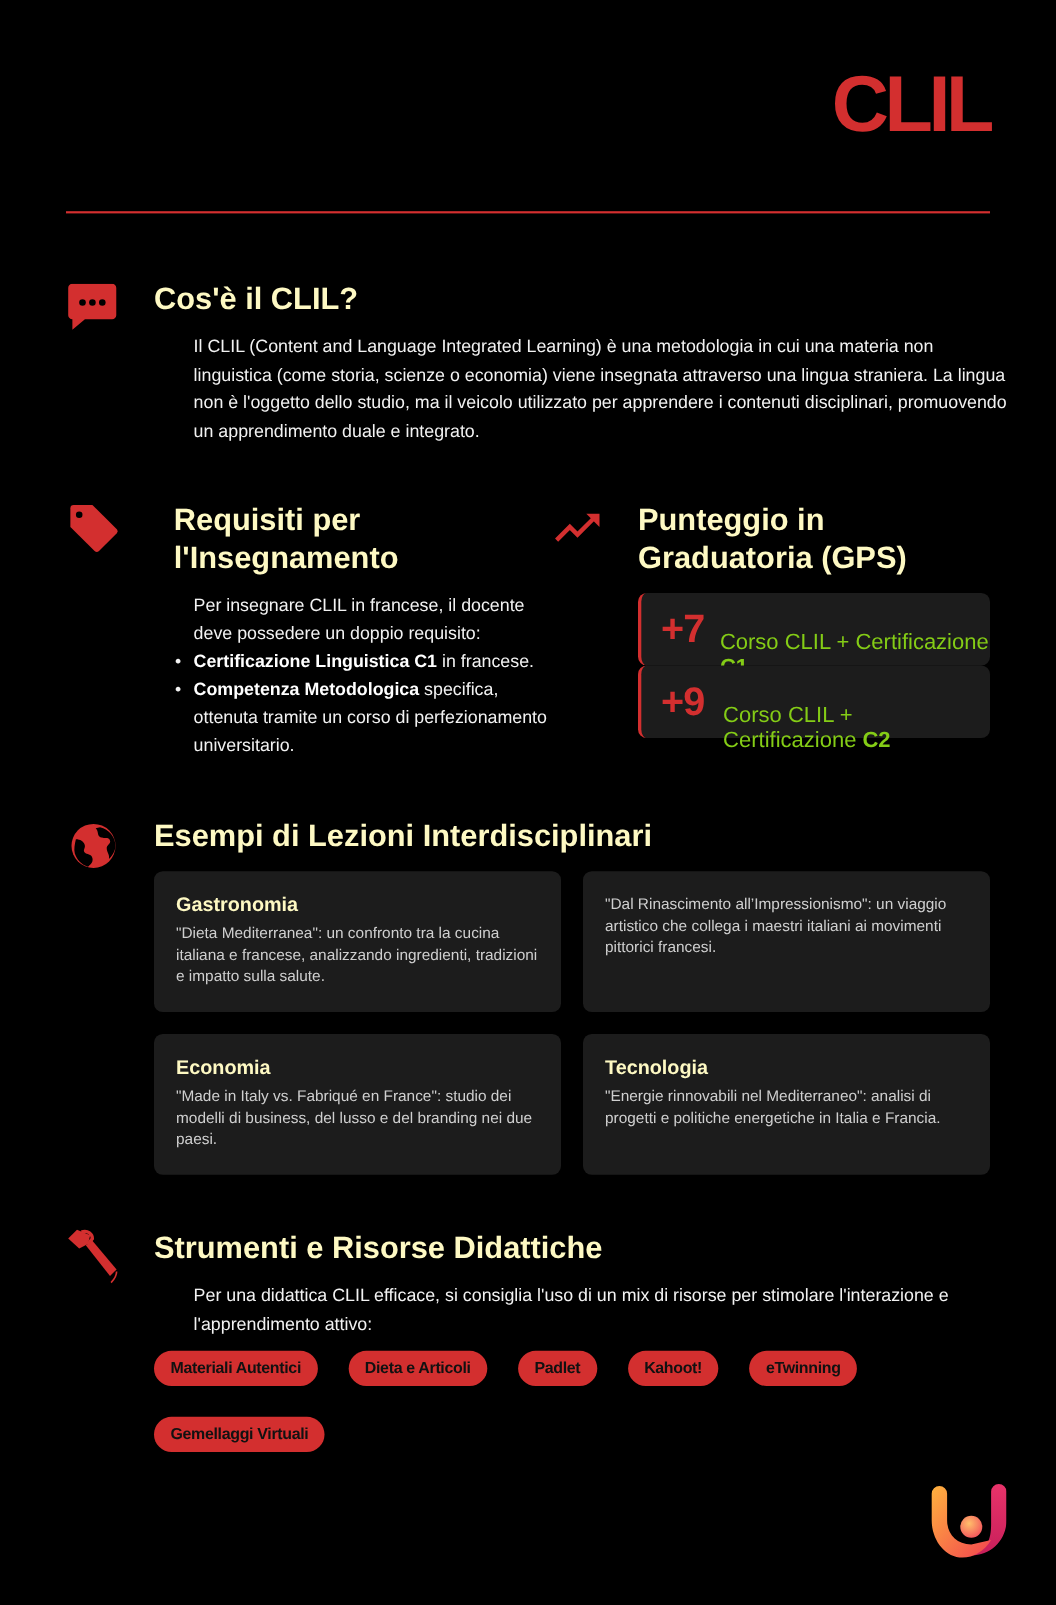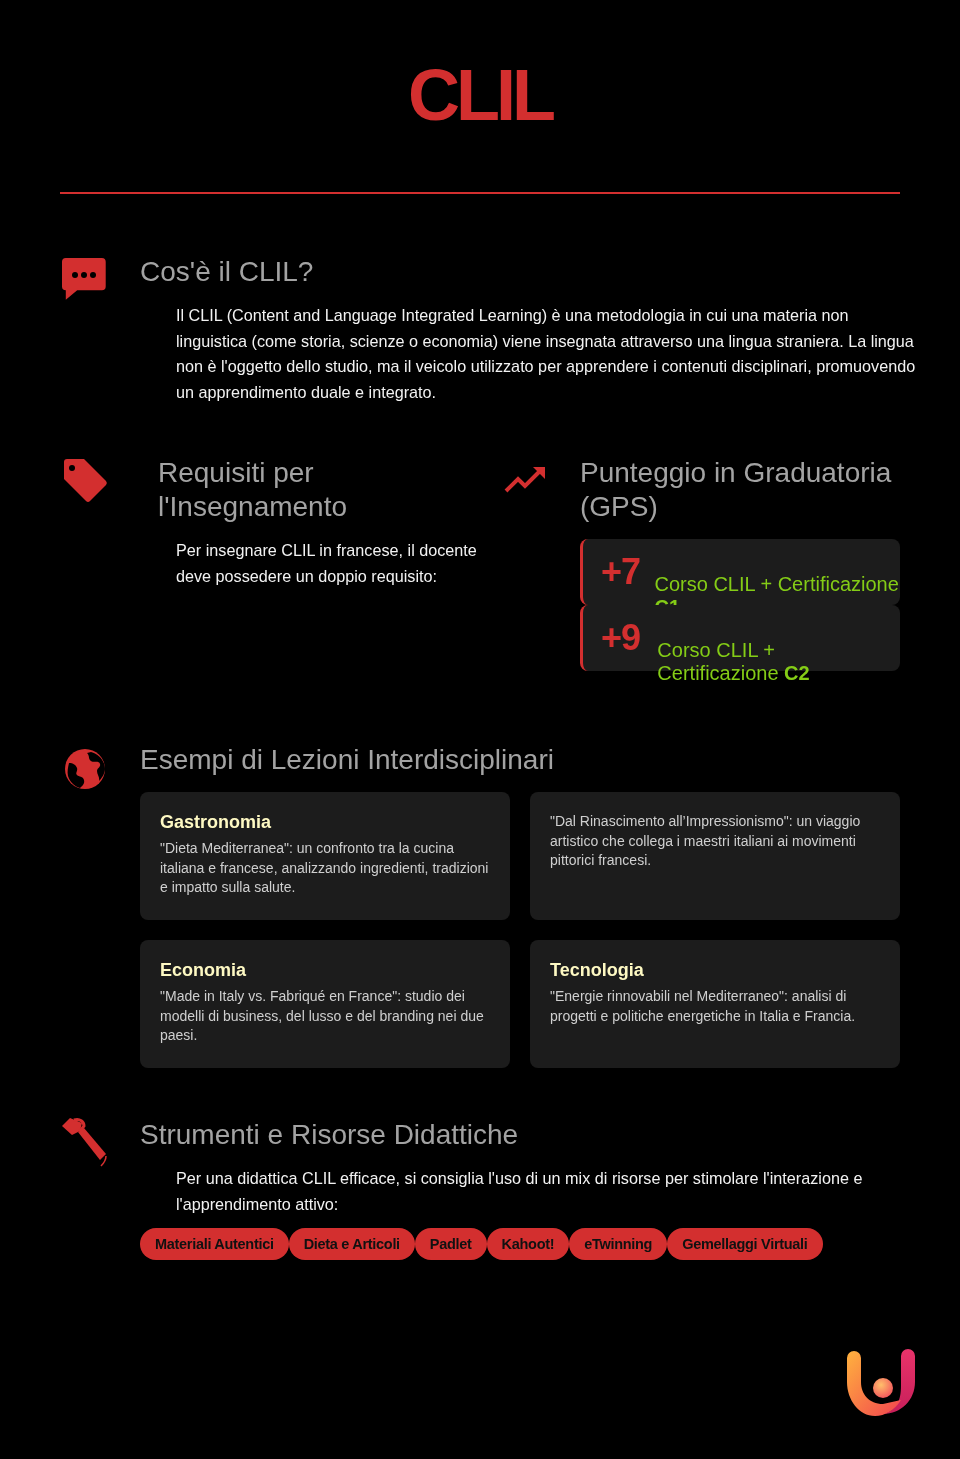--- a/index.html
+++ b/index.html
@@ -1,42 +1,42 @@
 <!DOCTYPE html>
 <html><head>
 <meta charset="utf-8">
 <style>
   * { box-sizing: border-box; margin: 0; padding: 0; }
   html, body { background: #000; }
   body {
     width: 960px; height: 1459px; position: relative; overflow: hidden;
     font-family: "Liberation Sans", "DejaVu Sans", sans-serif; color: #fff;
   }
-  .header { position: absolute; left: 60px; top: 0; width: 840px; height: 194px; text-align: center; border-bottom: 2px solid #d32f2f; }
+  .header { position: absolute; left: 60px; top: 0; width: 840px; height: 194px; text-align: right; border-bottom: 2px solid #d32f2f; }
   .title { position: absolute; top: 55px; left: 0; width: 100%; font-size: 72px; font-weight: 900; color: #d32f2f; letter-spacing: -4px; line-height: 80px; font-family: "Liberation Sans", sans-serif; }
   .subtitle { position: absolute; top: 142px; left: 0; width: 100%; font-size: 17.5px; color: #d0d0d0; }
 
   .icon { position: absolute; width: 48px; height: 48px; }
-  .sec-title { position: absolute; color: #a3a3a3; font-weight: 400; font-size: 28px; line-height: 34px; }
+  .sec-title { position: absolute; color: #fef9c3; font-weight: 700; font-size: 28px; line-height: 34px; }
   .body-text { position: absolute; font-size: 16.2px; line-height: 25.5px; color: #f2f2f2; margin-left: 36px; }
   .body-text b { font-weight: 700; color: #fff; }
   ul.req { list-style: none; }
   ul.req li { position: relative; }
   ul.req li::before { content: "•"; position: absolute; left: -17px; top: 0; font-size: 16px; }
 
   .score { position: absolute; left: 580px; width: 320px; height: 66px; background: #1c1c1c; border-left: 3px solid #d32f2f; border-radius: 8px; display: flex; align-items: center; }
   .score .num { font-size: 36px; font-weight: 900; color: #d32f2f; margin-left: 18px; width: 60px; letter-spacing: -1px; font-family: "Liberation Sans", sans-serif; }
   .score .desc { font-size: 20px; color: #84cc16; margin-top: 48px; }
   .score .desc b { font-weight: 700; }
 
   .card { position: absolute; width: 370px; height: 128px; background: #1c1c1c; border-radius: 8px; padding: 20px 20px; }
   .card .ct { font-size: 18px; font-weight: 700; color: #fef9c3; margin-bottom: 6px; }
   .card .cd { font-size: 14px; line-height: 19.5px; color: #cfcfcf; }
 
-  .tags { position: absolute; left: 140px; top: 1228px; width: 760px; display: flex; flex-wrap: wrap; gap: 0; text-align: right; }
+  .tags { position: absolute; left: 140px; top: 1228px; width: 760px; display: flex; flex-wrap: wrap; gap: 28px; text-align: right; }
   .tag { background: #d32f2f; color: #111; font-weight: 700; font-size: 14.5px; height: 32px; line-height: 32px; padding: 0 15px; border-radius: 16px; letter-spacing: -0.3px; }
   .logo { position: absolute; left: 845px; top: 1348px; width: 70px; height: 70px; }
 </style>
 </head>
 <body>
 
 <div class="header">
   <div class="title">CLIL</div>
 </div>
 
@@ -49,20 +49,24 @@
 <div class="sec-title" style="left:140px;top:255px">Cos'è il CLIL?</div>
 <div class="body-text" style="left:140px;top:303px;width:740px">Il CLIL (Content and Language Integrated Learning) è una metodologia in cui una materia non linguistica (come storia, scienze o economia) viene insegnata attraverso una lingua straniera. La lingua non è l'oggetto dello studio, ma il veicolo utilizzato per apprendere i contenuti disciplinari, promuovendo un apprendimento duale e integrato.</div>
 
 <svg class="icon" style="left:62px;top:458px;width:46px;height:46px" viewBox="0 0 46 46">
   <path d="M2 4a3 3 0 0 1 3-3h17l22 22a3 3 0 0 1 0 4L28 43a3 3 0 0 1-4 0L2 21z" fill="#d32f2f"></path>
   <circle cx="10" cy="10" r="3" fill="#000"></circle>
 </svg>
 <div class="sec-title" style="left:158px;top:456px;width:330px">Requisiti per l'Insegnamento</div>
 <div class="body-text" style="left:140px;top:538px;width:330px">
   <div>Per insegnare CLIL in francese, il docente deve possedere un doppio requisito:</div>
+  <ul class="req">
+    <li><b>Certificazione Linguistica C1</b><span> in francese.</span></li>
+    <li><b>Competenza Metodologica</b><span> specifica, ottenuta tramite un corso di perfezionamento universitario.</span></li>
+  </ul>
 </div>
 
 <svg class="icon" style="left:503px;top:463px;width:44px;height:32px" viewBox="0 0 44 32">
   <polyline points="3,28 15,16 22,23 38,7" fill="none" stroke="#d32f2f" stroke-width="4"></polyline>
   <polygon points="30,4 42,4 42,16" fill="#d32f2f"></polygon>
 </svg>
 <div class="sec-title" style="left:580px;top:456px;width:320px">Punteggio in Graduatoria (GPS)</div>
 <div class="score" style="top:539px">
   <span class="num">+7</span>
   <span class="desc"><span>Corso CLIL + Certificazione </span><b>C1</b></span>

